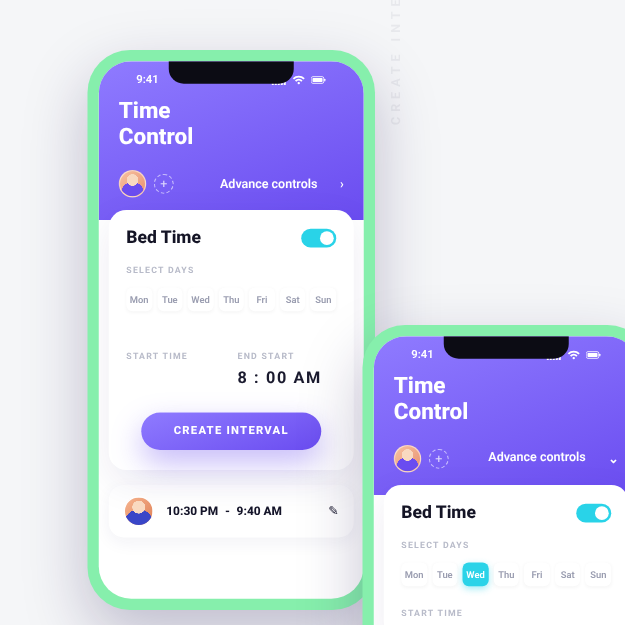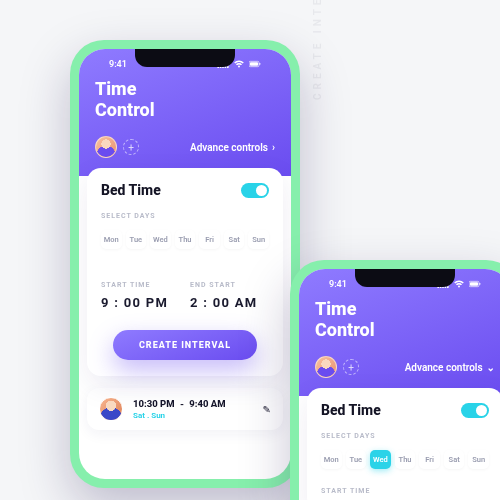--- a/index.html
+++ b/index.html
@@ -15,21 +15,21 @@
   .screen { border-radius:26px; overflow:hidden; background:#fff; position:relative; }
   .notch { position:absolute; top:0; left:50%; transform:translateX(-50%); width:100px; height:18px; background:#0c0c14; border-bottom-left-radius:12px; border-bottom-right-radius:12px; z-index:10; }
 
   .header { background:linear-gradient(160deg,#8f7bff 0%,#6a4cf0 100%); padding:4px 16px 18px; color:#fff; }
   .title { font-size:18px; font-weight:800; line-height:1.15; margin-top:8px; }
   .header-row { display:flex; justify-content:space-between; align-items:center; margin-top:16px; }
   .avatars { display:flex; align-items:center; gap:6px; }
   .avatar { width:22px; height:22px; border-radius:50%; background:linear-gradient(135deg,#f7c2a0,#e89070); border:1.5px solid rgba(255,255,255,.5); position:relative; overflow:hidden; }
   .avatar::after{content:"";position:absolute;inset:0;background:radial-gradient(circle at 50% 35%,#f9d9c0 28%,transparent 29%),radial-gradient(circle at 50% 90%,#6a4cf0 45%,transparent 46%);}
   .add { width:16px; height:16px; border-radius:50%; border:1px dashed rgba(255,255,255,.55); color:rgba(255,255,255,.75); font-size:10px; display:flex; align-items:center; justify-content:center; }
-  .advance { font-size:10px; font-weight:600; display:flex; align-items:flex-start; gap:4px; }
+  .advance { font-size:10px; font-weight:600; display:flex; align-items:flex-start; gap:18px; }
   .chev { font-size:10px; }
 
   .card { background:#fff; margin:-8px 8px 0; border-radius:14px; padding:14px 14px 16px; box-shadow:0 10px 30px rgba(40,30,100,.08); position:relative; }
   .card-head { display:flex; justify-content:space-between; align-items:center; }
   .card-title { font-size:14px; font-weight:800; color:#141425; }
   .toggle { width:28px; height:15px; background:#29d3e8; border-radius:10px; position:relative; }
   .toggle::after{content:"";position:absolute;right:2px;top:2px;width:11px;height:11px;border-radius:50%;background:#fff;}
 
   .sect-label { font-size:7px; letter-spacing:1px; color:#b8bbc9; font-weight:700; margin-top:14px; }
   .days { display:flex; gap:4px; margin-top:10px; }
@@ -109,39 +109,37 @@
         <div class="day">Tue</div>
         <div class="day">Wed</div>
         <div class="day">Thu</div>
         <div class="day">Fri</div>
         <div class="day">Sat</div>
         <div class="day">Sun</div>
       </div>
       <div class="time-row">
         <div class="time-col">
           <div class="sect-label">START TIME</div>
-          <div class="time-val">9 : 00 PM</div>
         </div>
         <div class="time-col">
           <div class="sect-label">END START</div>
-          <div class="time-val">2 : 00 AM</div>
+          <div class="time-val">8 : 00 AM</div>
         </div>
       </div>
       <div class="cta">CREATE INTERVAL</div>
     </div>
 
     <div class="entry">
       <div class="av2"></div>
       <div class="entry-main">
         <div class="entry-time">
           <span>10:30 PM</span>
           <span class="entry-sep">-</span>
           <span>9:40 AM</span>
         </div>
-        <div class="entry-days">Sat . Sun</div>
       </div>
       <span class="edit-icon">✎</span>
     </div>
   </div>
 </div>
 
 <div id="phone-b" class="phone">
   <div class="screen">
     <div class="notch"></div>
     <div class="header">

